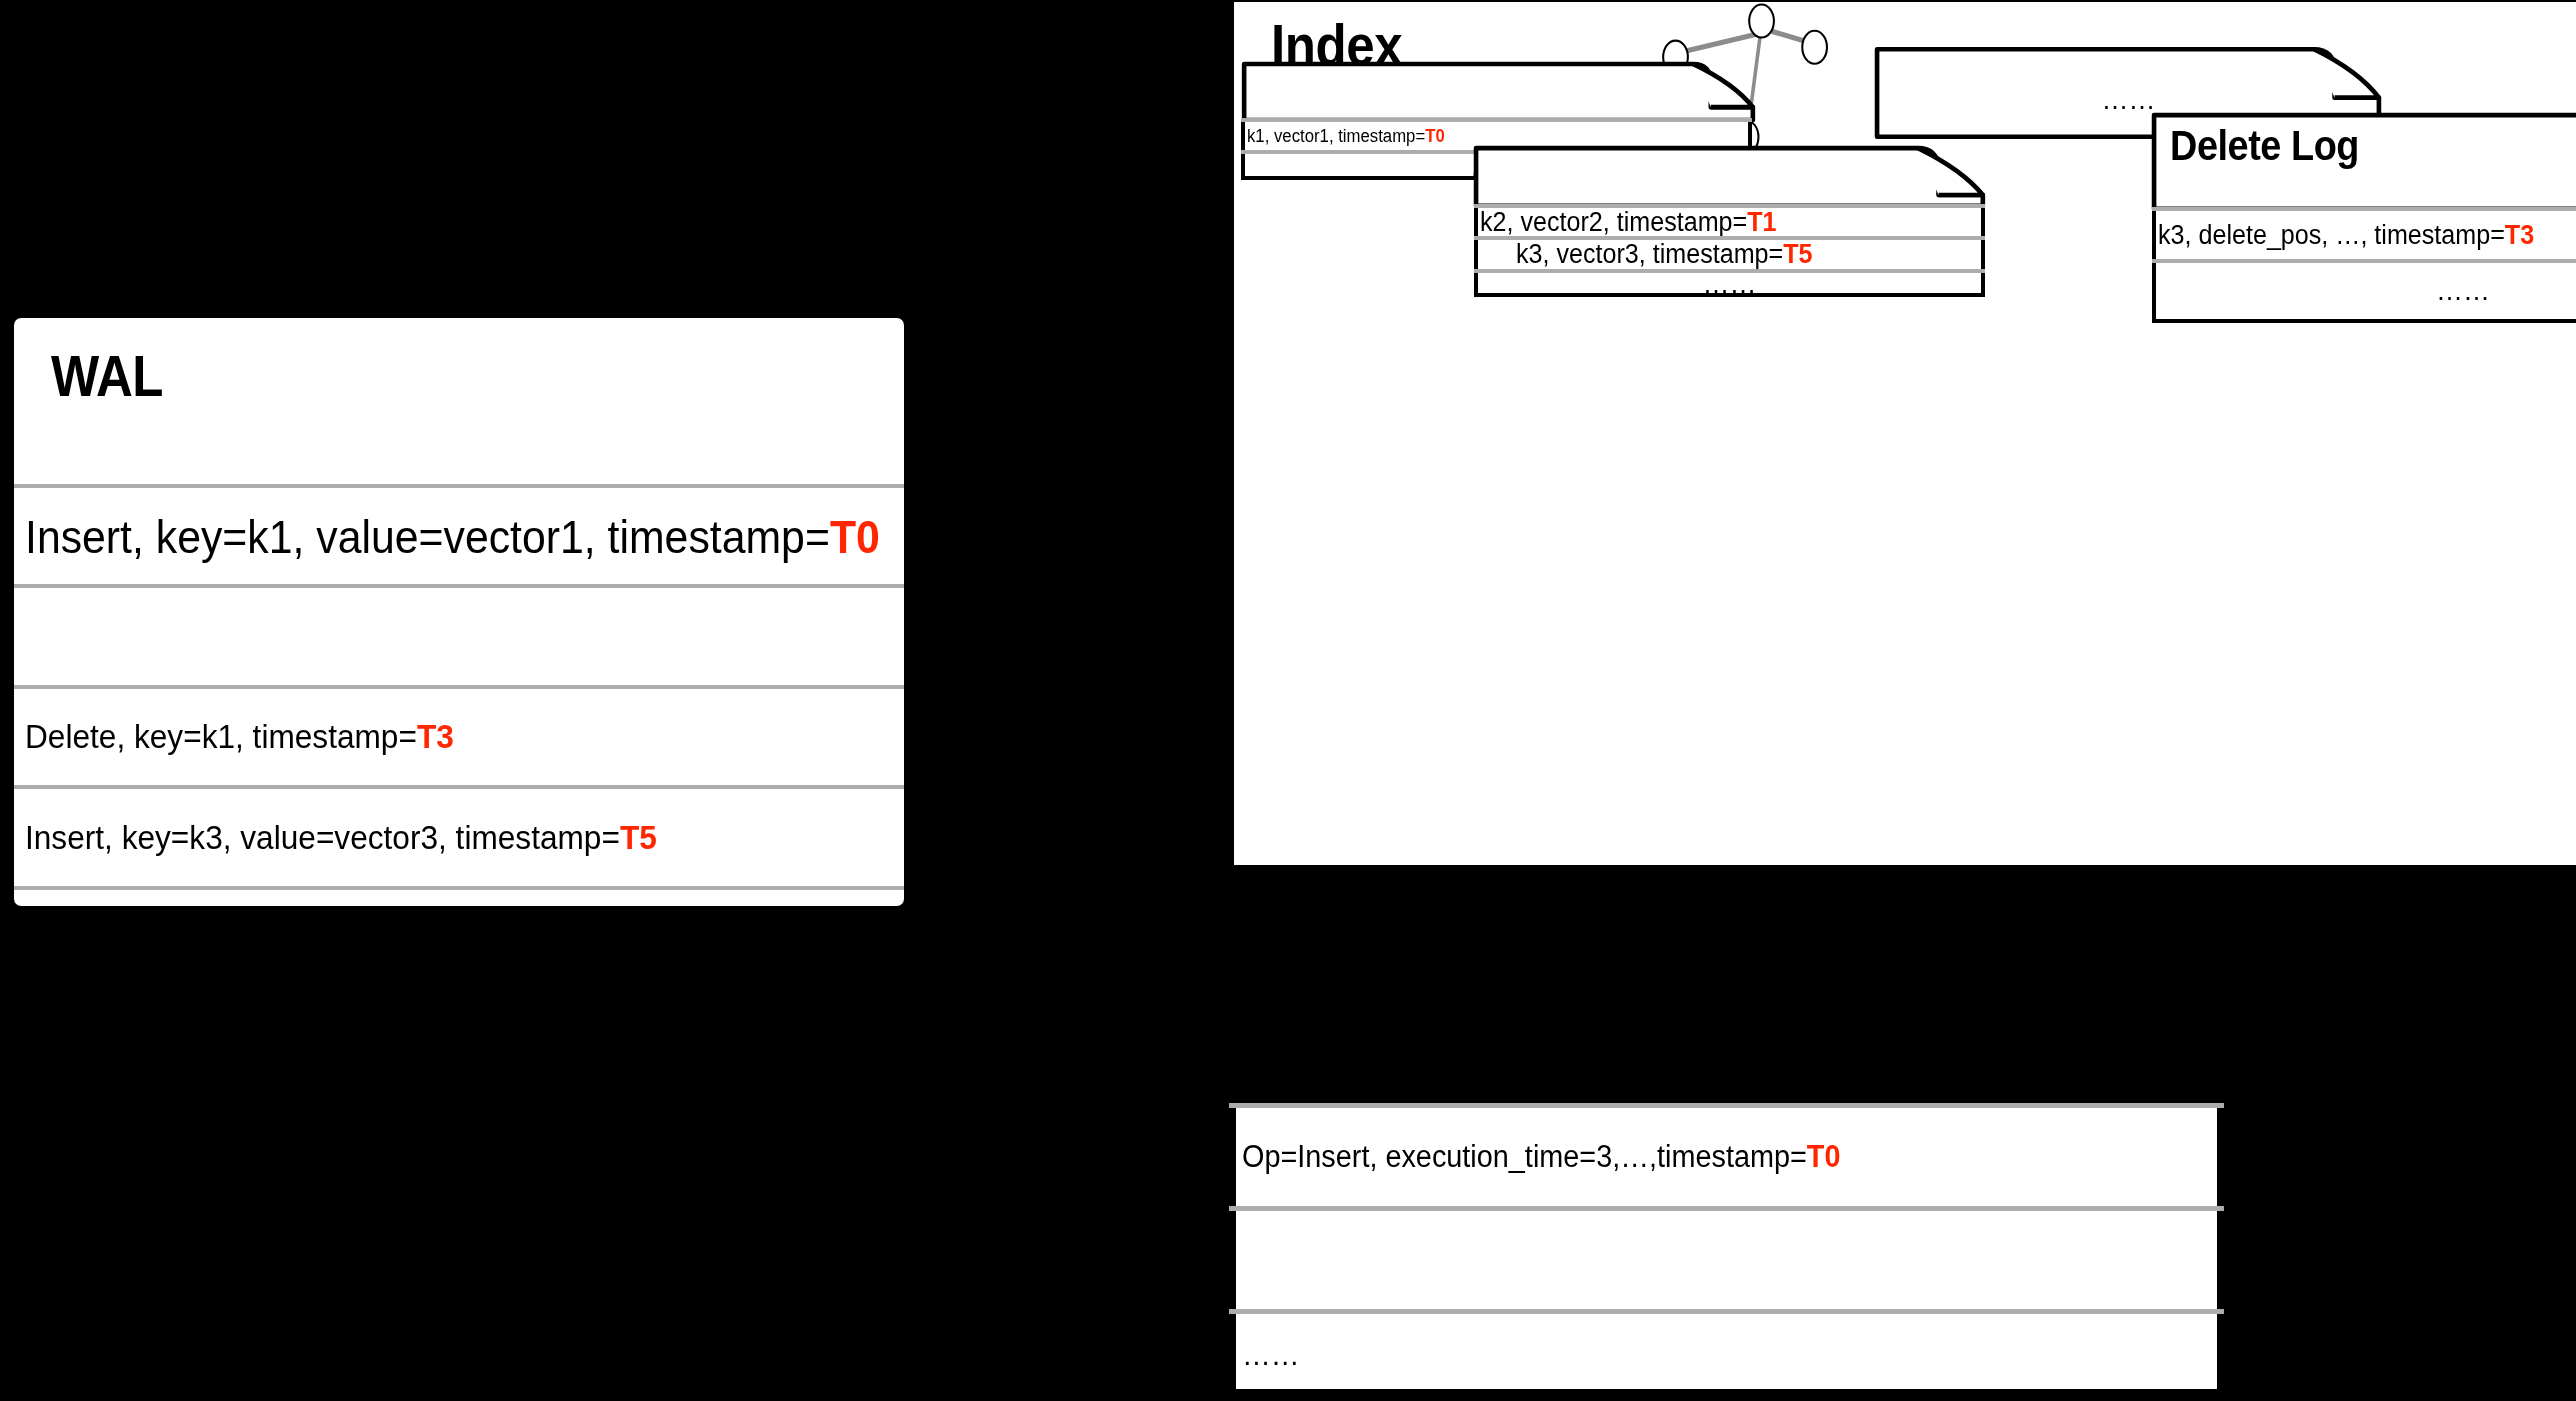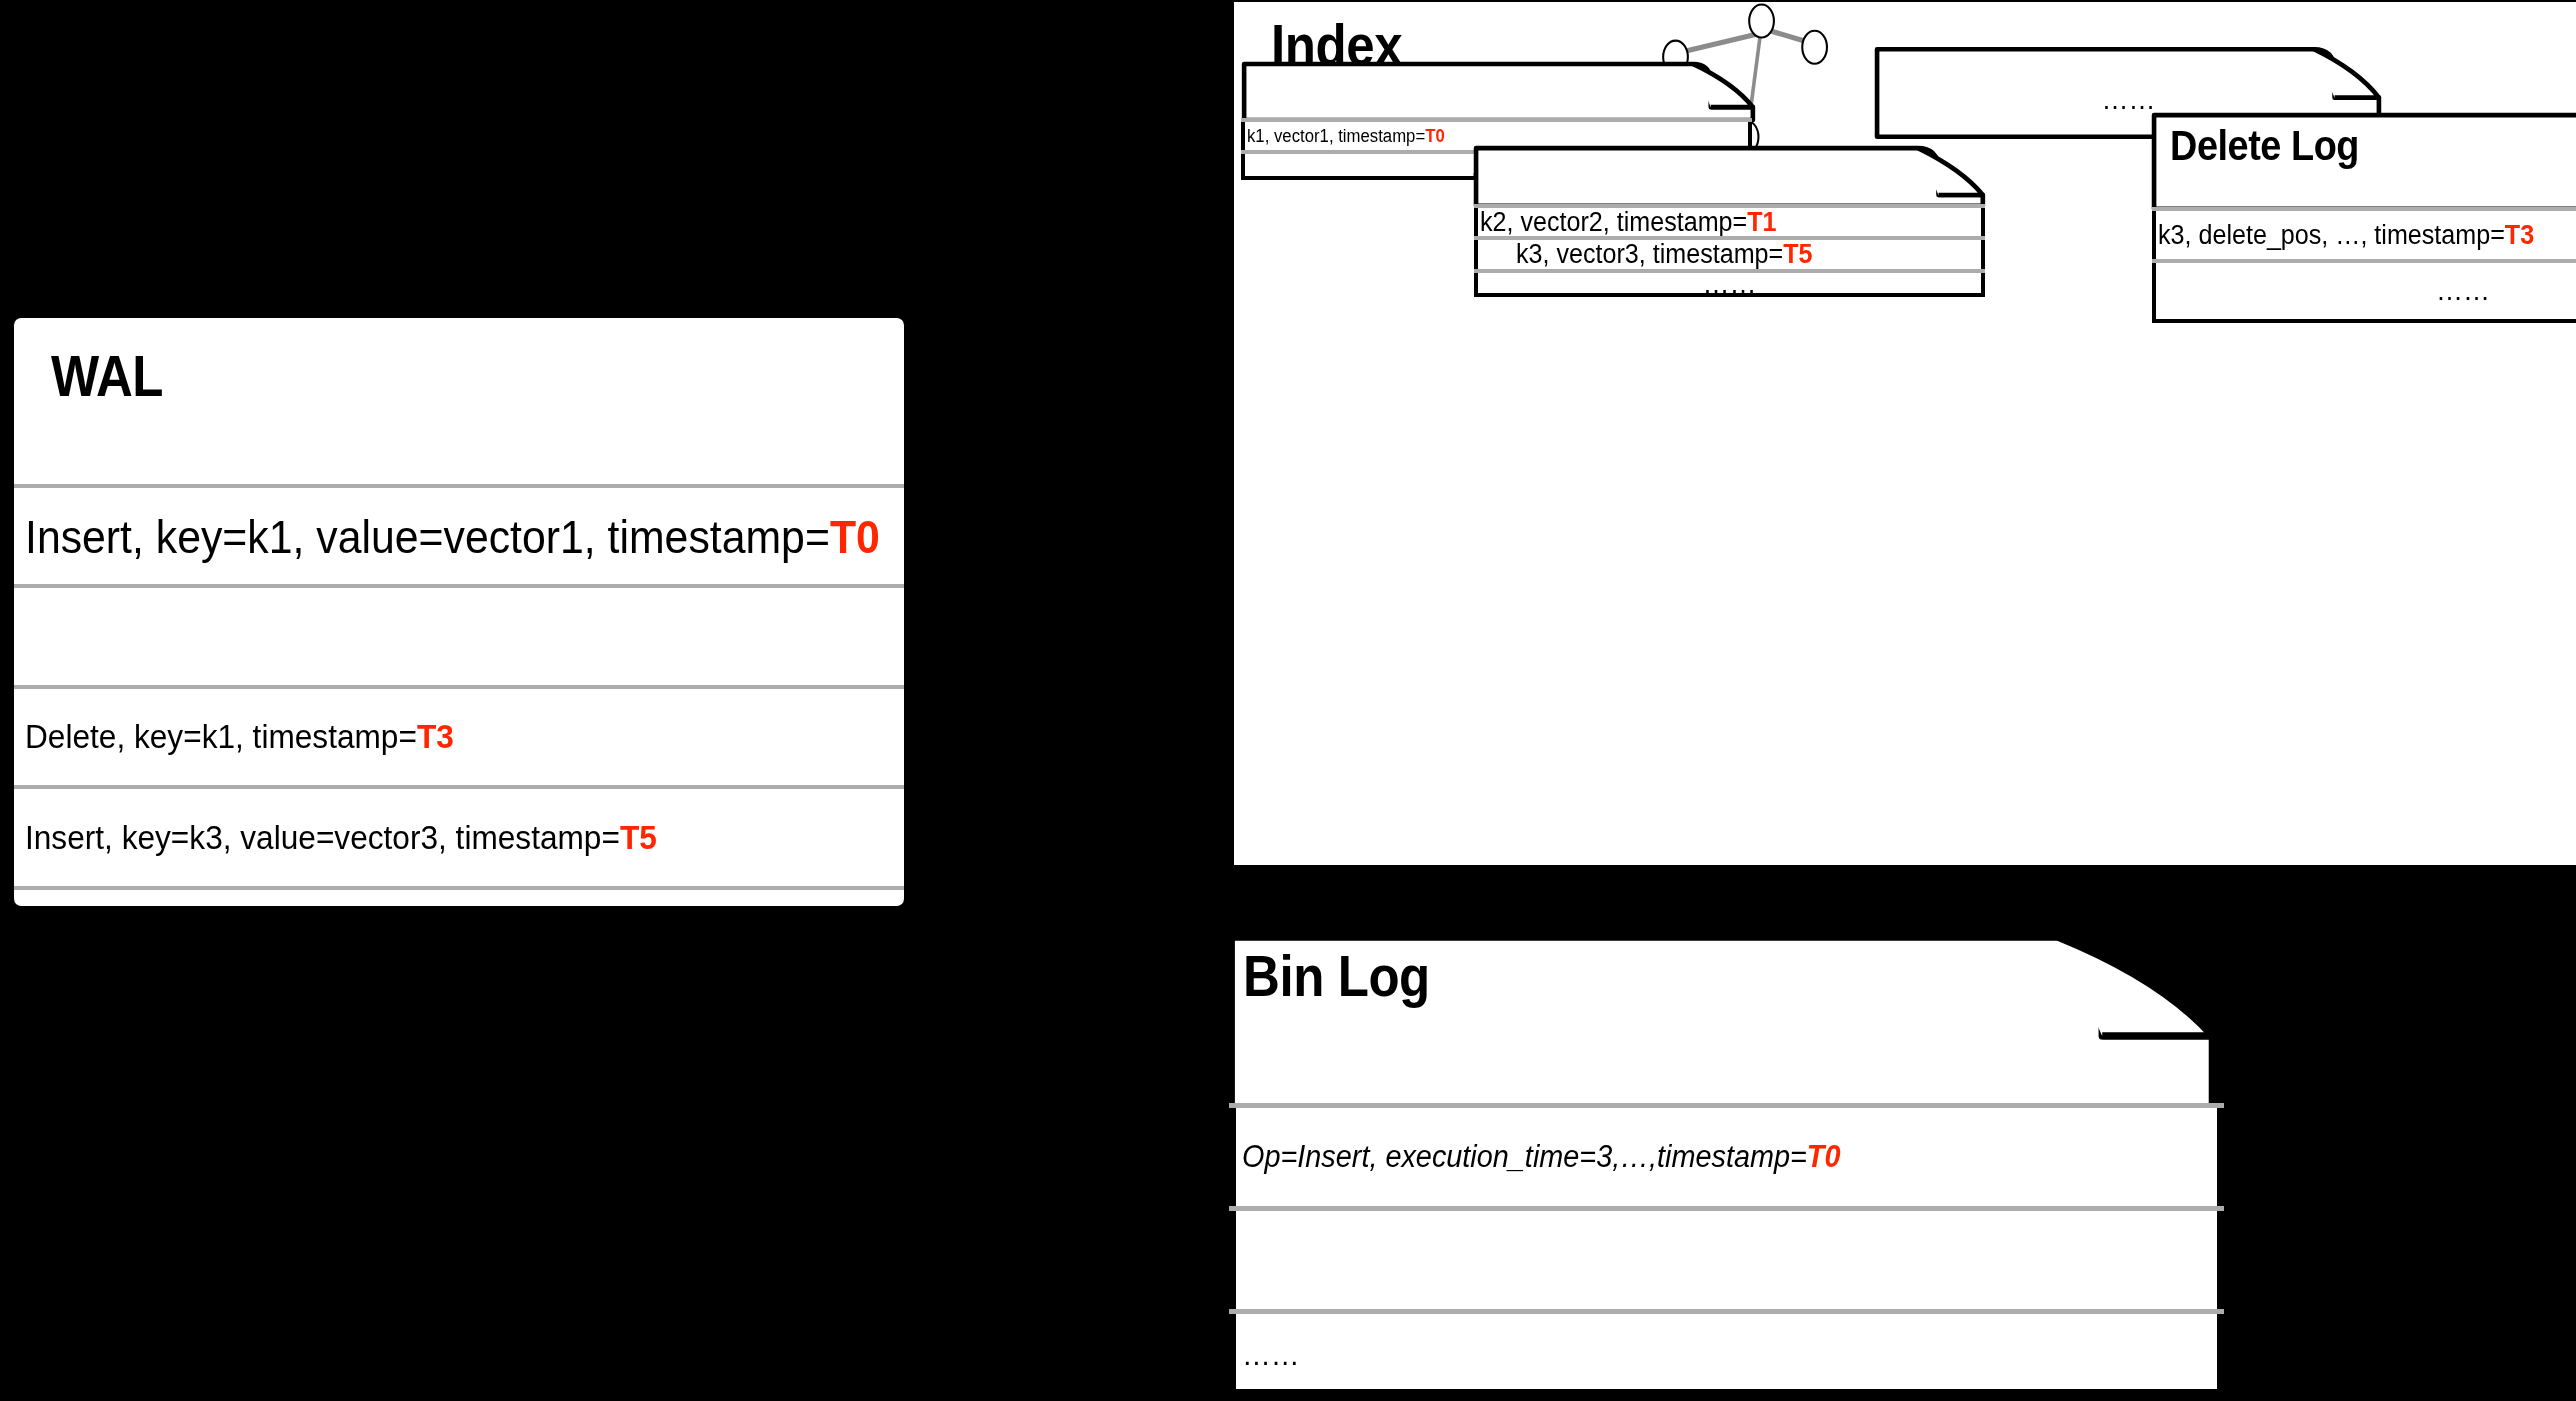--- a/index.html
+++ b/index.html
@@ -160,32 +160,25 @@
     <div style="position:absolute;left:918px;top:205px;width:622px;height:3.6px;background:#ACACAC;"></div>
     <div class="row" style="position:absolute;left:924px;top:209px;width:610px;height:48px;font-size:27px;">
       <span class="txt"><span>k3, delete_pos, …, timestamp=</span><span class="ts">T3</span></span>
     </div>
     <div style="position:absolute;left:918px;top:257px;width:622px;height:3.6px;background:#ACACAC;"></div>
     <div class="row center" style="position:absolute;left:924px;top:261px;width:610px;height:57px;font-size:27px;">
       <span class="txt dots">……</span>
     </div>
   </div>
 
-  <div class="doc" style="left:1229px;top:935px;width:999px;height:175px;">
-    <svg width="999" height="175" viewBox="0 0 1940 340">
-      <path d="M4,4 L1610,4 Q1692,4 1696,80 L1696,196 L1910,196 L1910,336 L4,336 Z" fill="#ffffff" stroke="#000000" stroke-width="14" stroke-linejoin="round"></path>
-      <path d="M1696,196 Q1890,196 1910,196 Q1812,86 1610,4" fill="#ffffff" stroke="#000000" stroke-width="14" stroke-linejoin="round"></path>
-    </svg>
-    <div class="panel-title" style="left:14.4px;top:12.4px;font-size:58px;">Bin Log</div>
-  </div>
 
   <div class="panel" style="left:1229px;top:1103px;width:995px;height:293px;border-left:7.2px solid #000;border-right:7.2px solid #000;border-bottom:7.2px solid #000;box-sizing:border-box;"></div>
 
   <div style="position:absolute;left:1229px;top:1103px;width:995px;height:5.2px;background:#ACACAC;"></div>
-  <div class="row" style="position:absolute;left:1242px;top:1108px;width:974px;height:98px;font-size:31px;font-style:italic;">
+  <div class="row" style="position:absolute;left:1242px;top:1108px;width:974px;height:98px;font-size:31px;">
     <span class="txt"><span>Op=Insert, execution_time=3,…,timestamp=</span><span class="ts">T0</span></span>
   </div>
 
   <div style="position:absolute;left:1229px;top:1206px;width:995px;height:5.2px;background:#ACACAC;"></div>
 
   <div style="position:absolute;left:1229px;top:1309px;width:995px;height:5.2px;background:#ACACAC;"></div>
   <div class="row" style="position:absolute;left:1242px;top:1314px;width:974px;height:82px;font-size:31px;">
     <span class="txt dots">……</span>
   </div>
 

